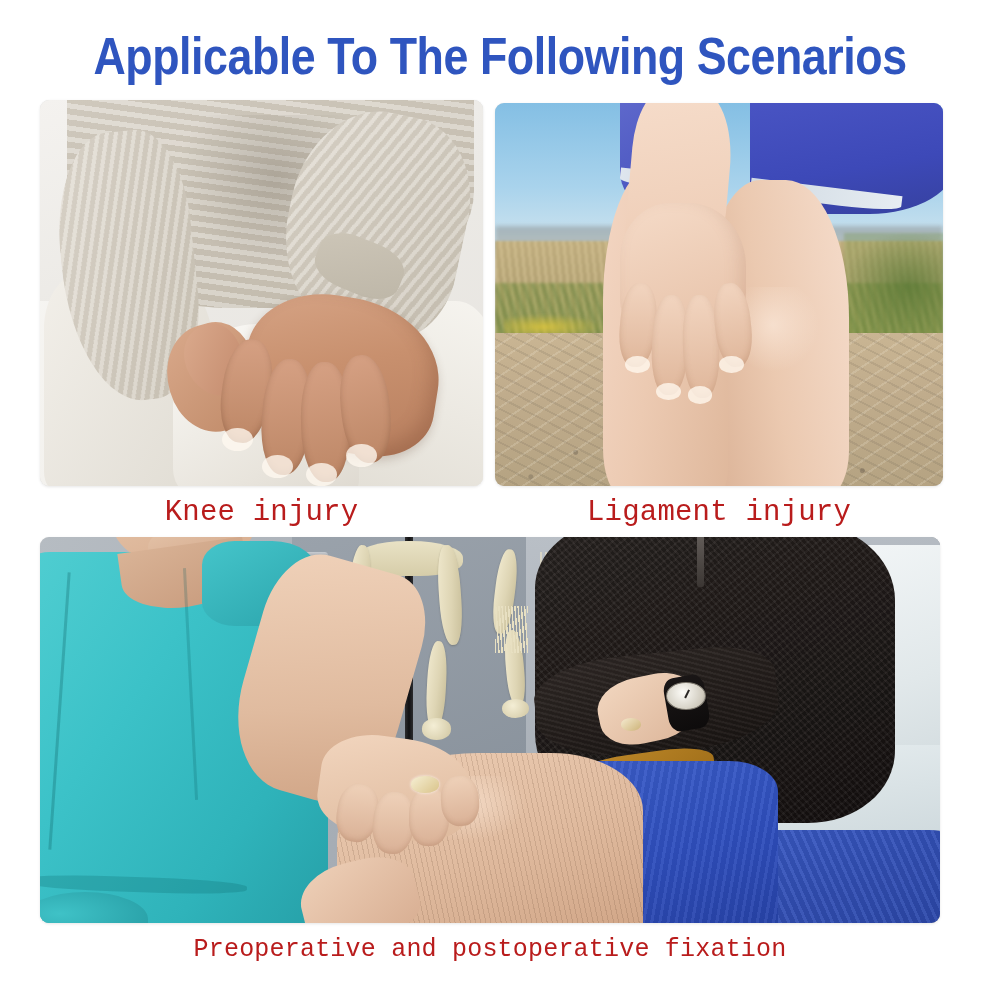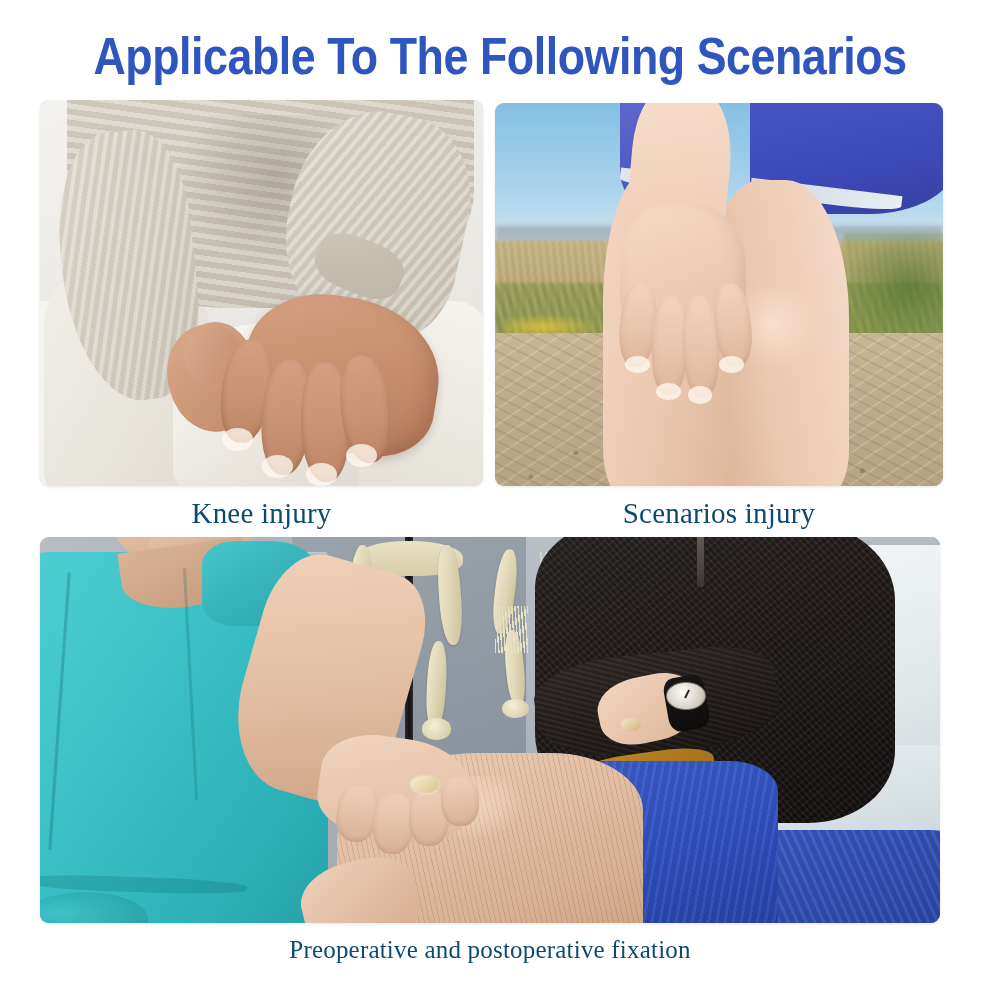--- a/index.html
+++ b/index.html
@@ -46,22 +46,22 @@
   .panel-ligament  { left: 495px; top: 103px; width: 448px; height: 383px; }
   .panel-fixation  { left: 40px;  top: 537px; width: 900px; height: 386px; }
 
   .scene { position: absolute; inset: 0; }
   .lay   { position: absolute; }
 
   
   .caption {
     position: absolute;
     text-align: center;
-    color: #0c4a6e;
-    font-family: Liberation Serif, serif;
+    color: #b91c1c;
+    font-family: Liberation Mono, monospace;
     font-weight: 400;
     font-size: 29px;
     line-height: 34px;
     letter-spacing: 0.2px;
     white-space: nowrap;
   }
   .cap-knee     { left: 40px;  top: 496px; width: 443px; }
   .cap-ligament { left: 495px; top: 496px; width: 448px; }
   .cap-fixation { left: 40px;  top: 933px; width: 900px; font-size: 25px; }
 
@@ -594,21 +594,21 @@
     <div class="lay p2-finger p2-g1"></div>
     <div class="lay p2-finger p2-g2"></div>
     <div class="lay p2-finger p2-g3"></div>
     <div class="lay p2-finger p2-g4"></div>
     <div class="lay p2-gnail p2-gn1"></div>
     <div class="lay p2-gnail p2-gn2"></div>
     <div class="lay p2-gnail p2-gn3"></div>
     <div class="lay p2-gnail p2-gn4"></div>
   </div>
 </div>
-<div class="caption cap-ligament">Scenarios injury</div>
+<div class="caption cap-ligament">Ligament injury</div>
 
 <div class="panel panel-fixation">
   <div class="scene">
     <div class="lay p3-wall"></div>
     <div class="lay p3-wall-panel"></div>
     <div class="lay p3-wall-right"></div>
     <div class="lay p3-wall-deco"></div>
 
     <div class="lay p3-cart-frame"></div>
     <div class="lay p3-cart-top"></div>

